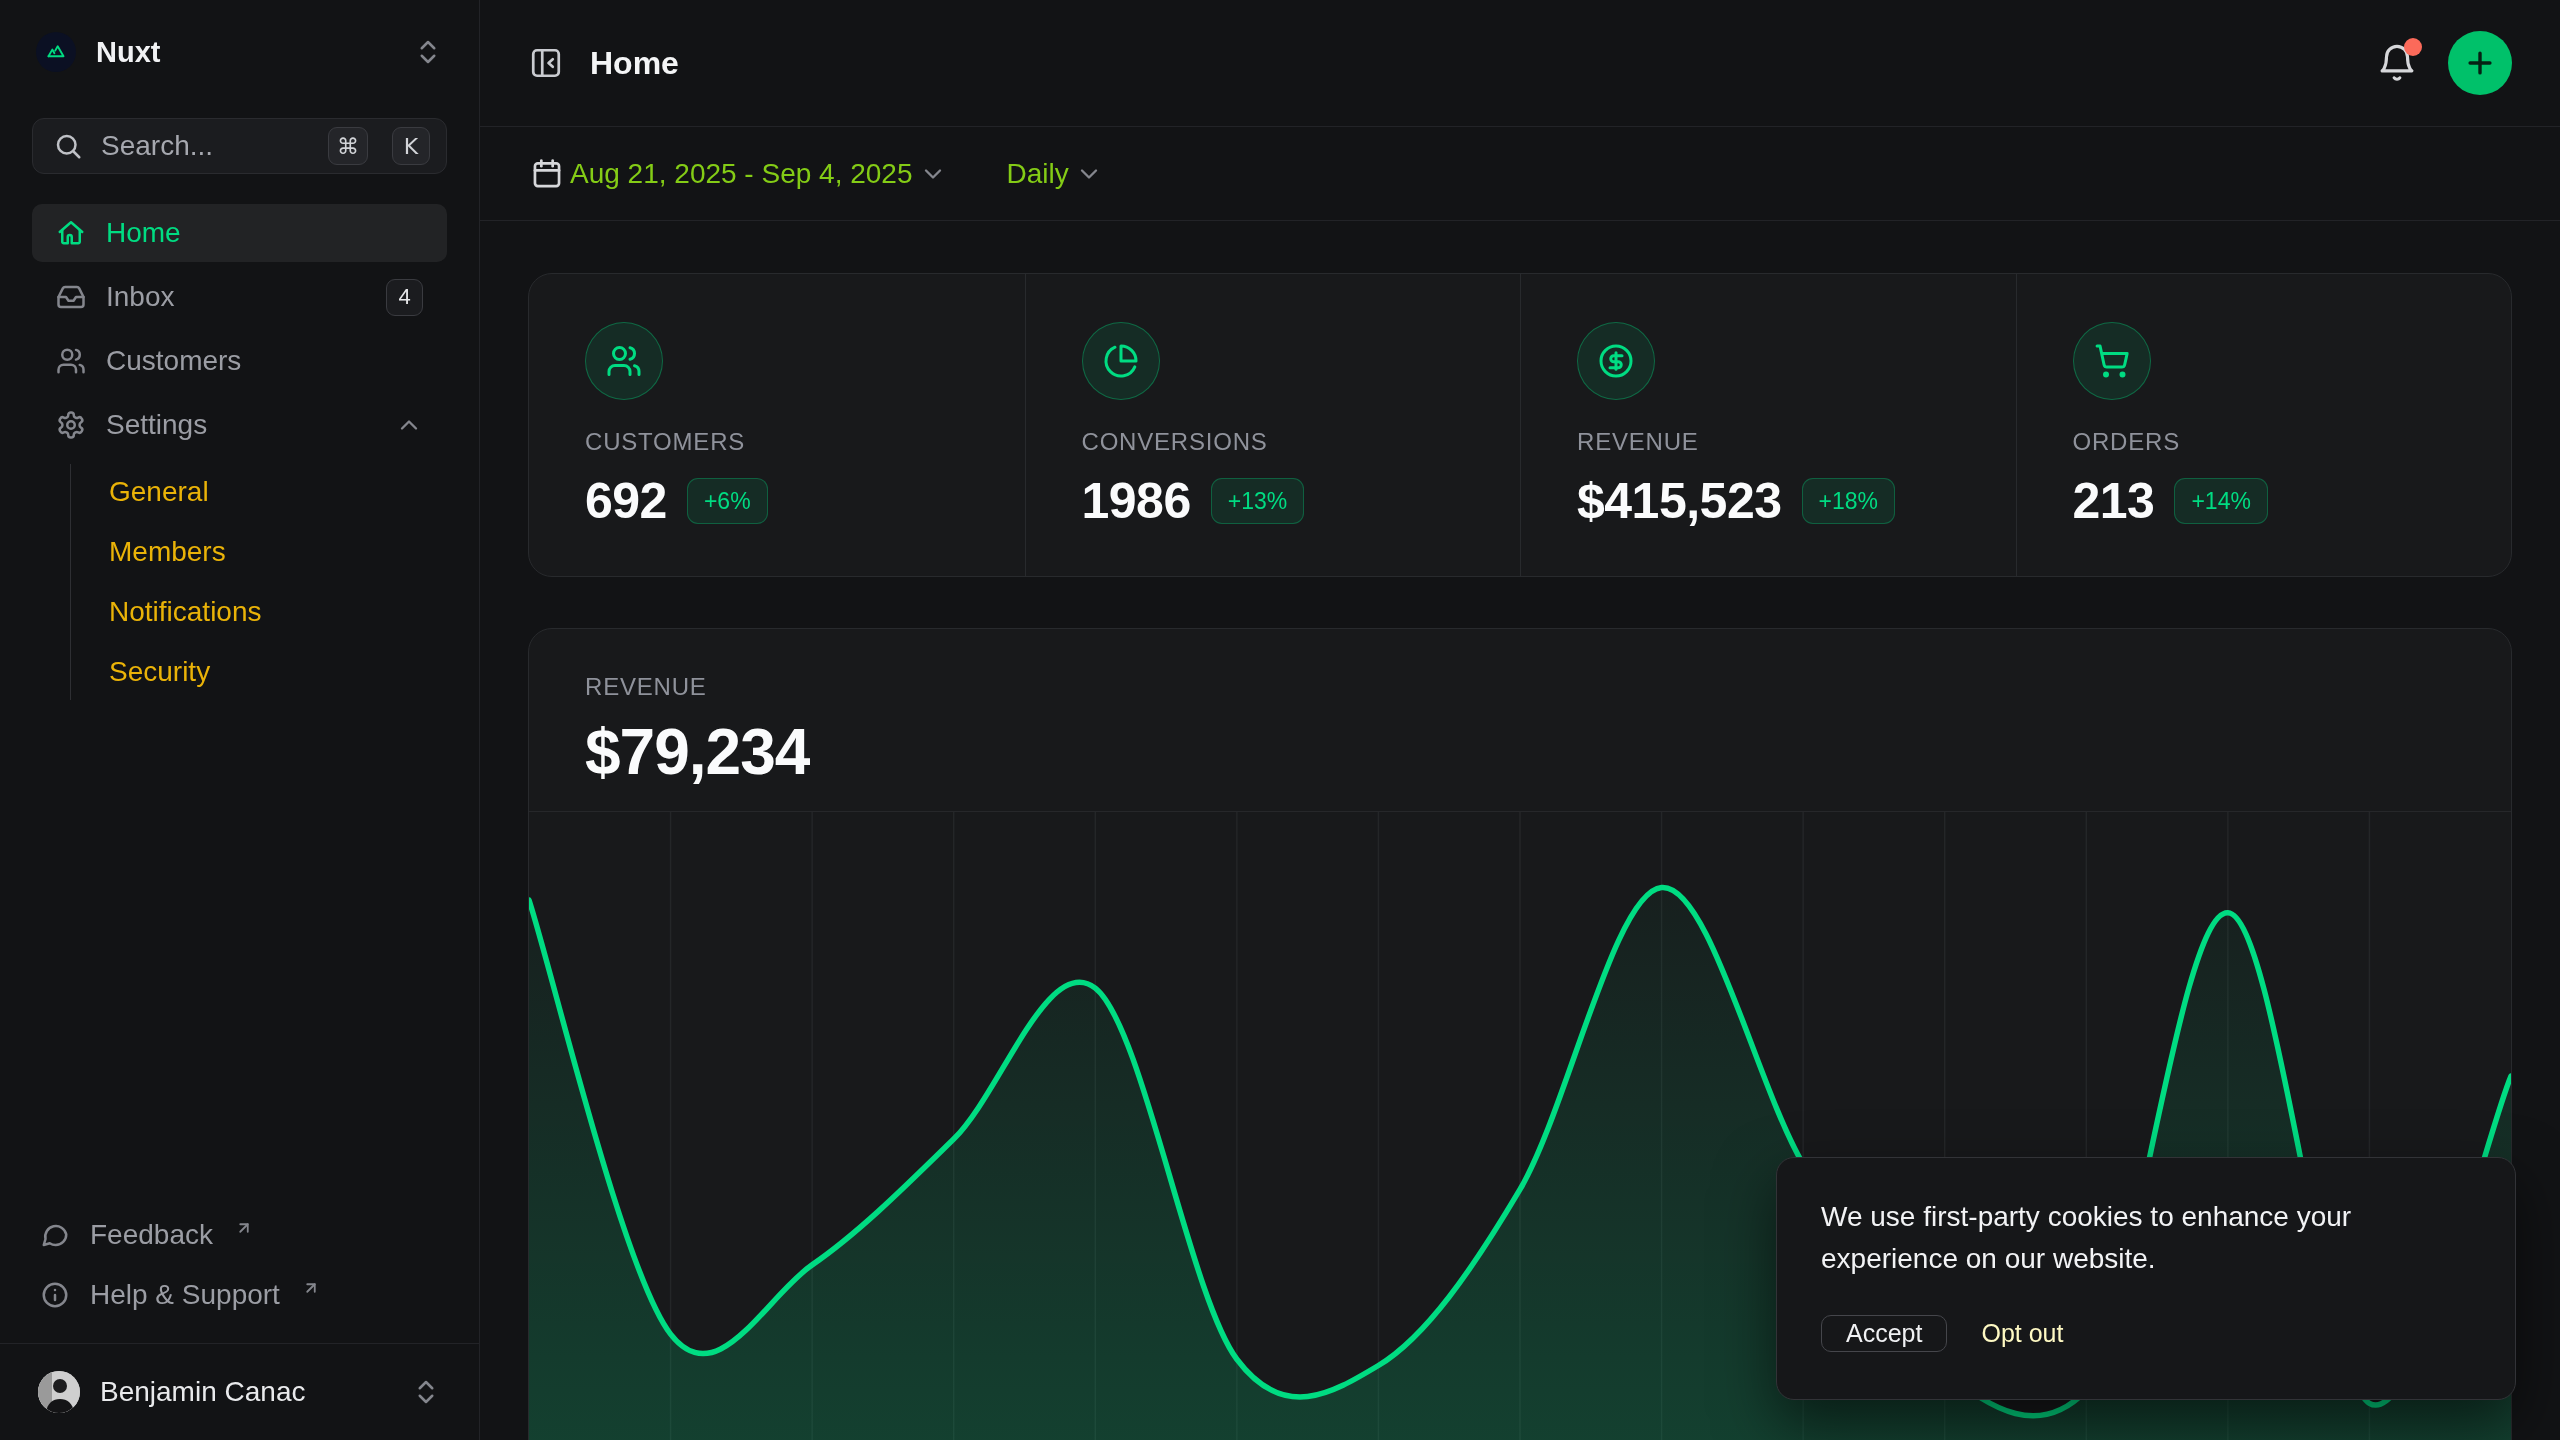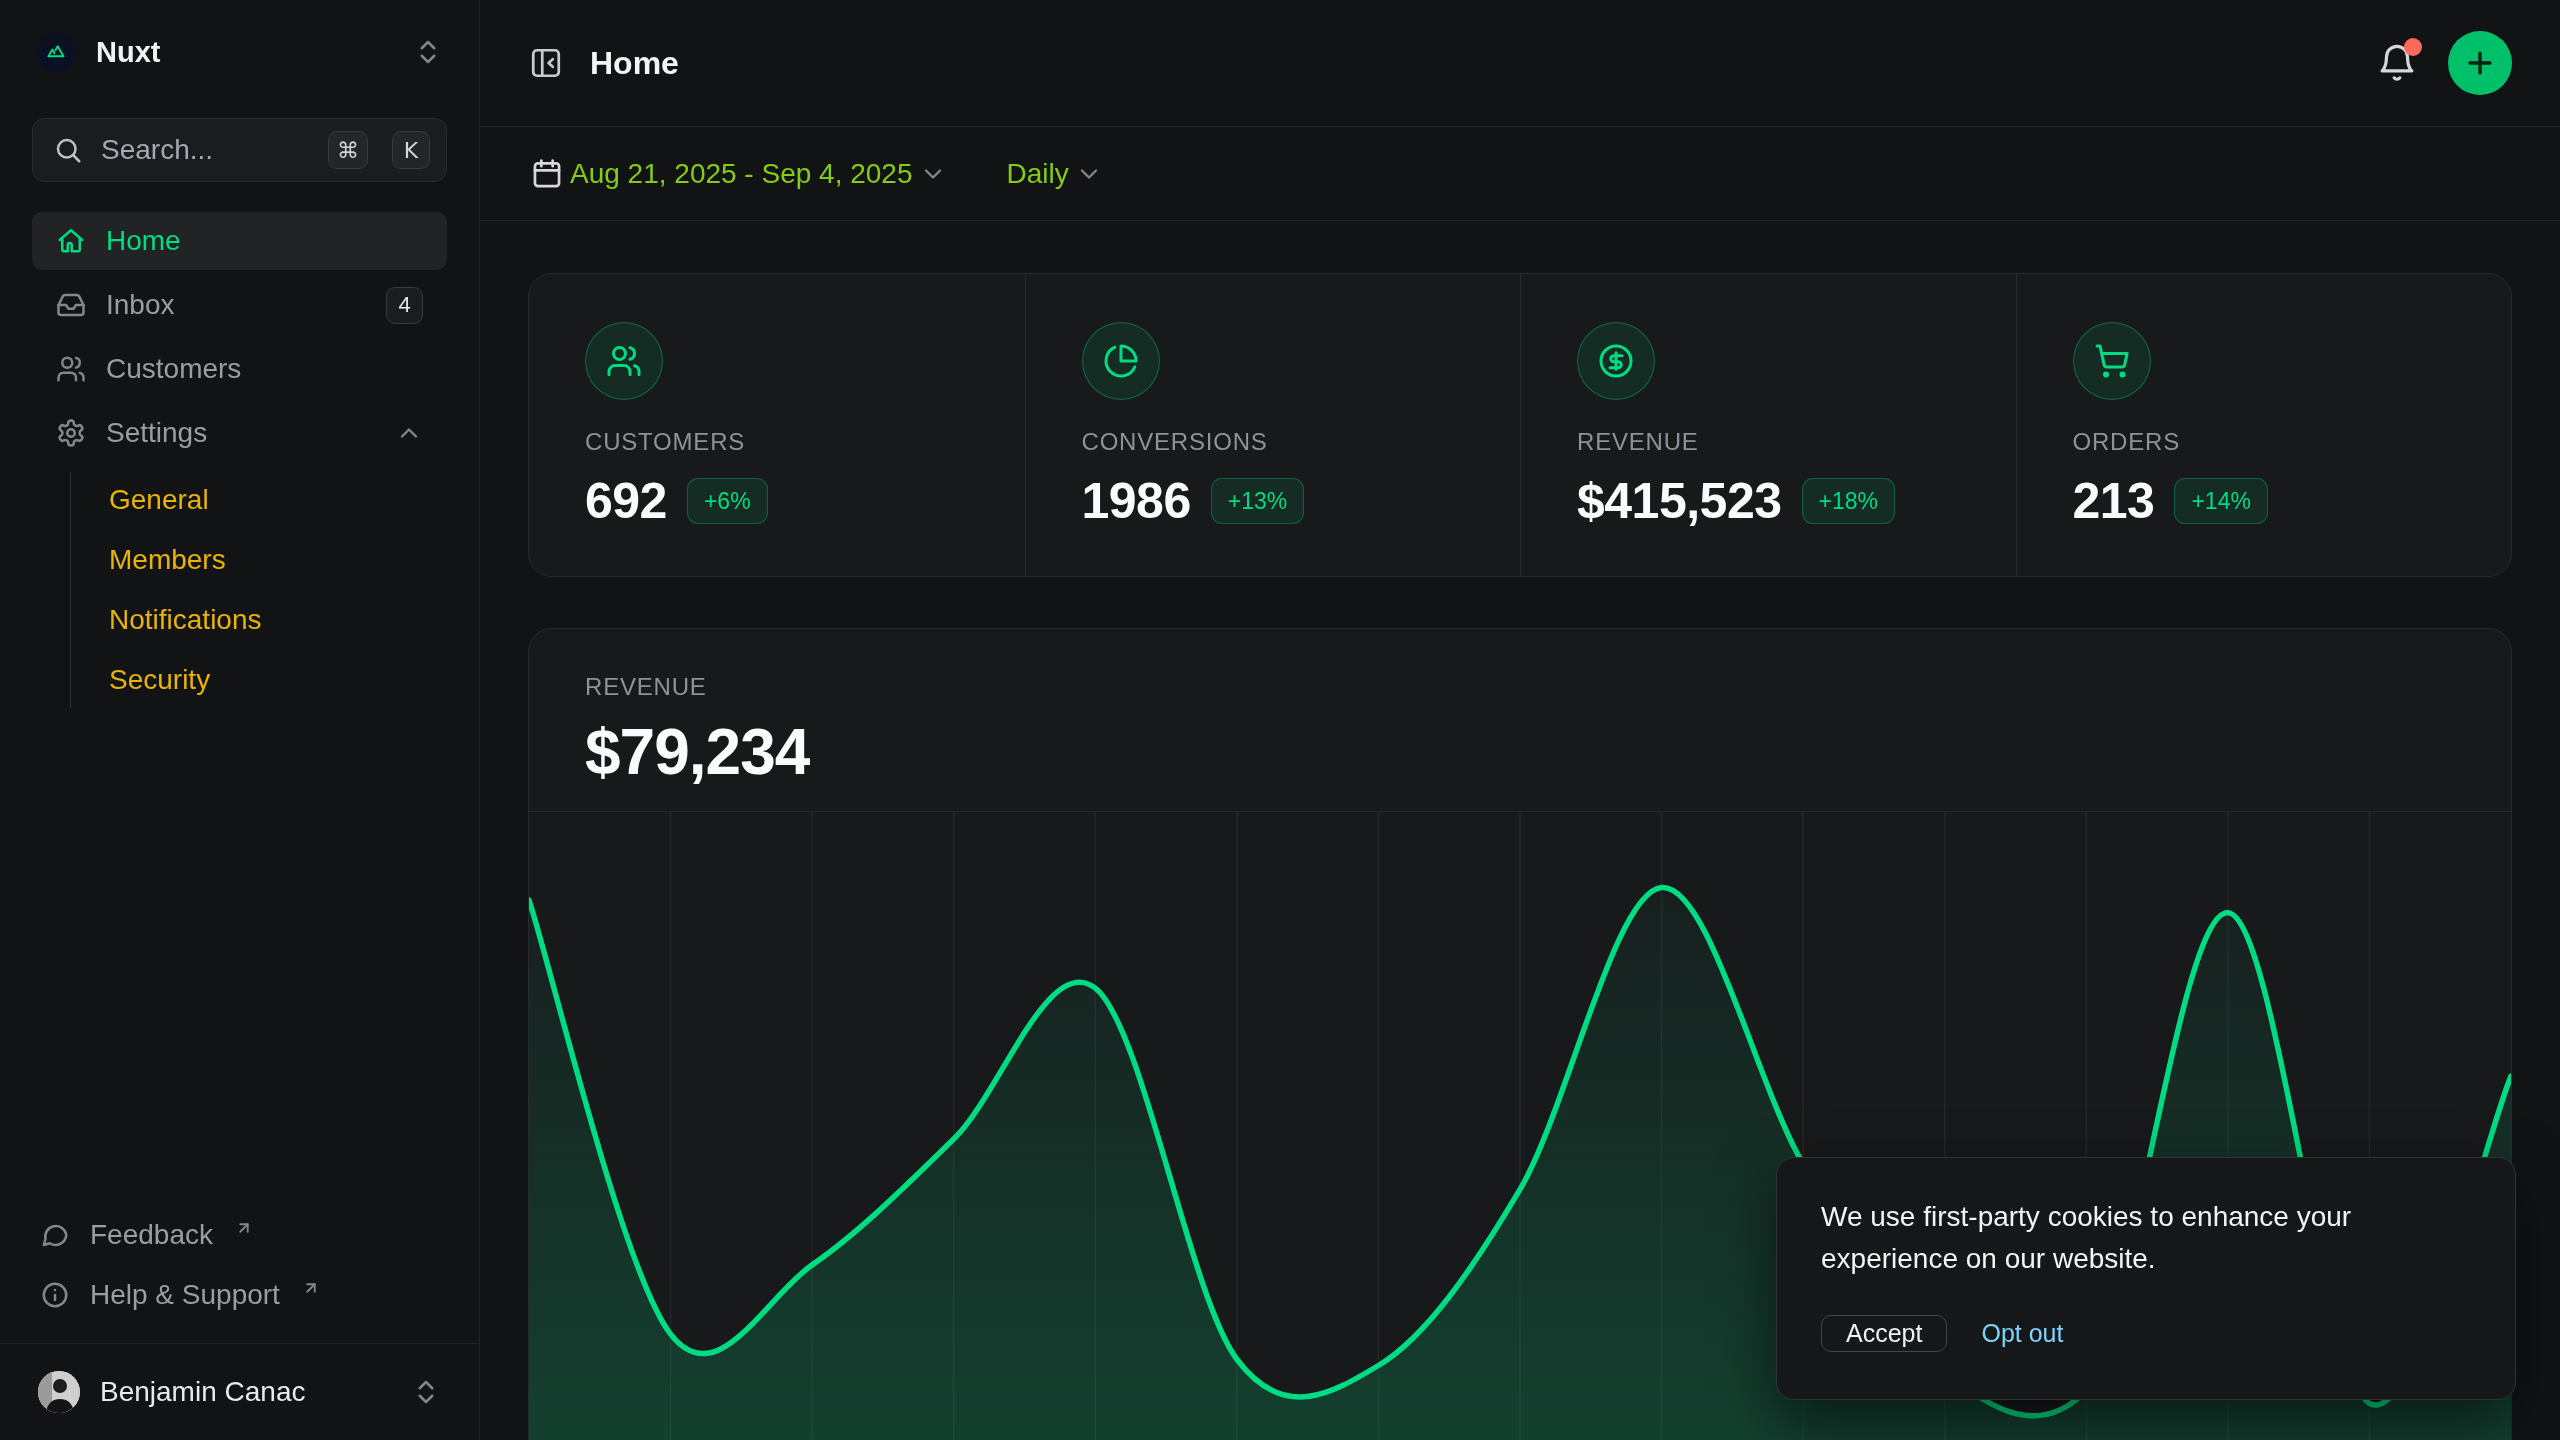--- a/index.html
+++ b/index.html
@@ -20,21 +20,21 @@
   }
   .team-row { height:104px; display:flex; align-items:center; gap:20px; padding:0 4px; }
   .logo-circle {
     width:40px; height:40px; border-radius:50%;
     background:#0b1023; display:flex; align-items:center; justify-content:center;
   }
   .team-name { font-size:29px; font-weight:600; color:#f1f2f4; }
   .chev-updown { margin-left:auto; color:#84868d; display:flex; }
 
   .searchbar {
-    margin-top:14px; height:64px; border-radius:12px;
+    margin-top:14px; height:56px; border-radius:12px;
     background:#1b1c1f; border:1px solid #2a2b2f;
     display:flex; align-items:center; gap:18px; padding:0 16px 0 20px;
     color:#9b9da4; cursor:pointer;
   }
   .searchbar .ph { font-size:28px; color:#a6a8af; flex:1; }
   .kbd {
     min-width:38px; height:38px; padding:0 8px;
     background:#242529; border:1px solid #3a3b40; border-radius:9px;
     display:flex; align-items:center; justify-content:center;
     font-size:22px; color:#d2d4d8; font-family:"DejaVu Sans","Liberation Sans",sans-serif;
@@ -136,21 +136,21 @@
     z-index:10;
   }
   .cookie-msg { font-size:28px; line-height:42px; color:#f2f3f5; }
   .cookie-actions { margin-top:28px; display:flex; align-items:center; gap:30px; }
   .btn-accept {
     background:transparent; border:1px solid #45464b; border-radius:10px;
     padding:3px 24px; font-size:25px; color:#f0f1f3; cursor:pointer;
     font-family:"Liberation Sans",sans-serif;
   }
   .btn-optout {
-    background:transparent; border:none; font-size:25px; color:#7dd3fc; cursor:pointer;
+    background:transparent; border:none; font-size:25px; color:#fef9c3; cursor:pointer;
     font-family:"Liberation Sans",sans-serif; padding:11px 4px;
   }
 </style>
 </head>
 <body>
 
 <div class="app">
 
   <aside class="sidebar">
 

